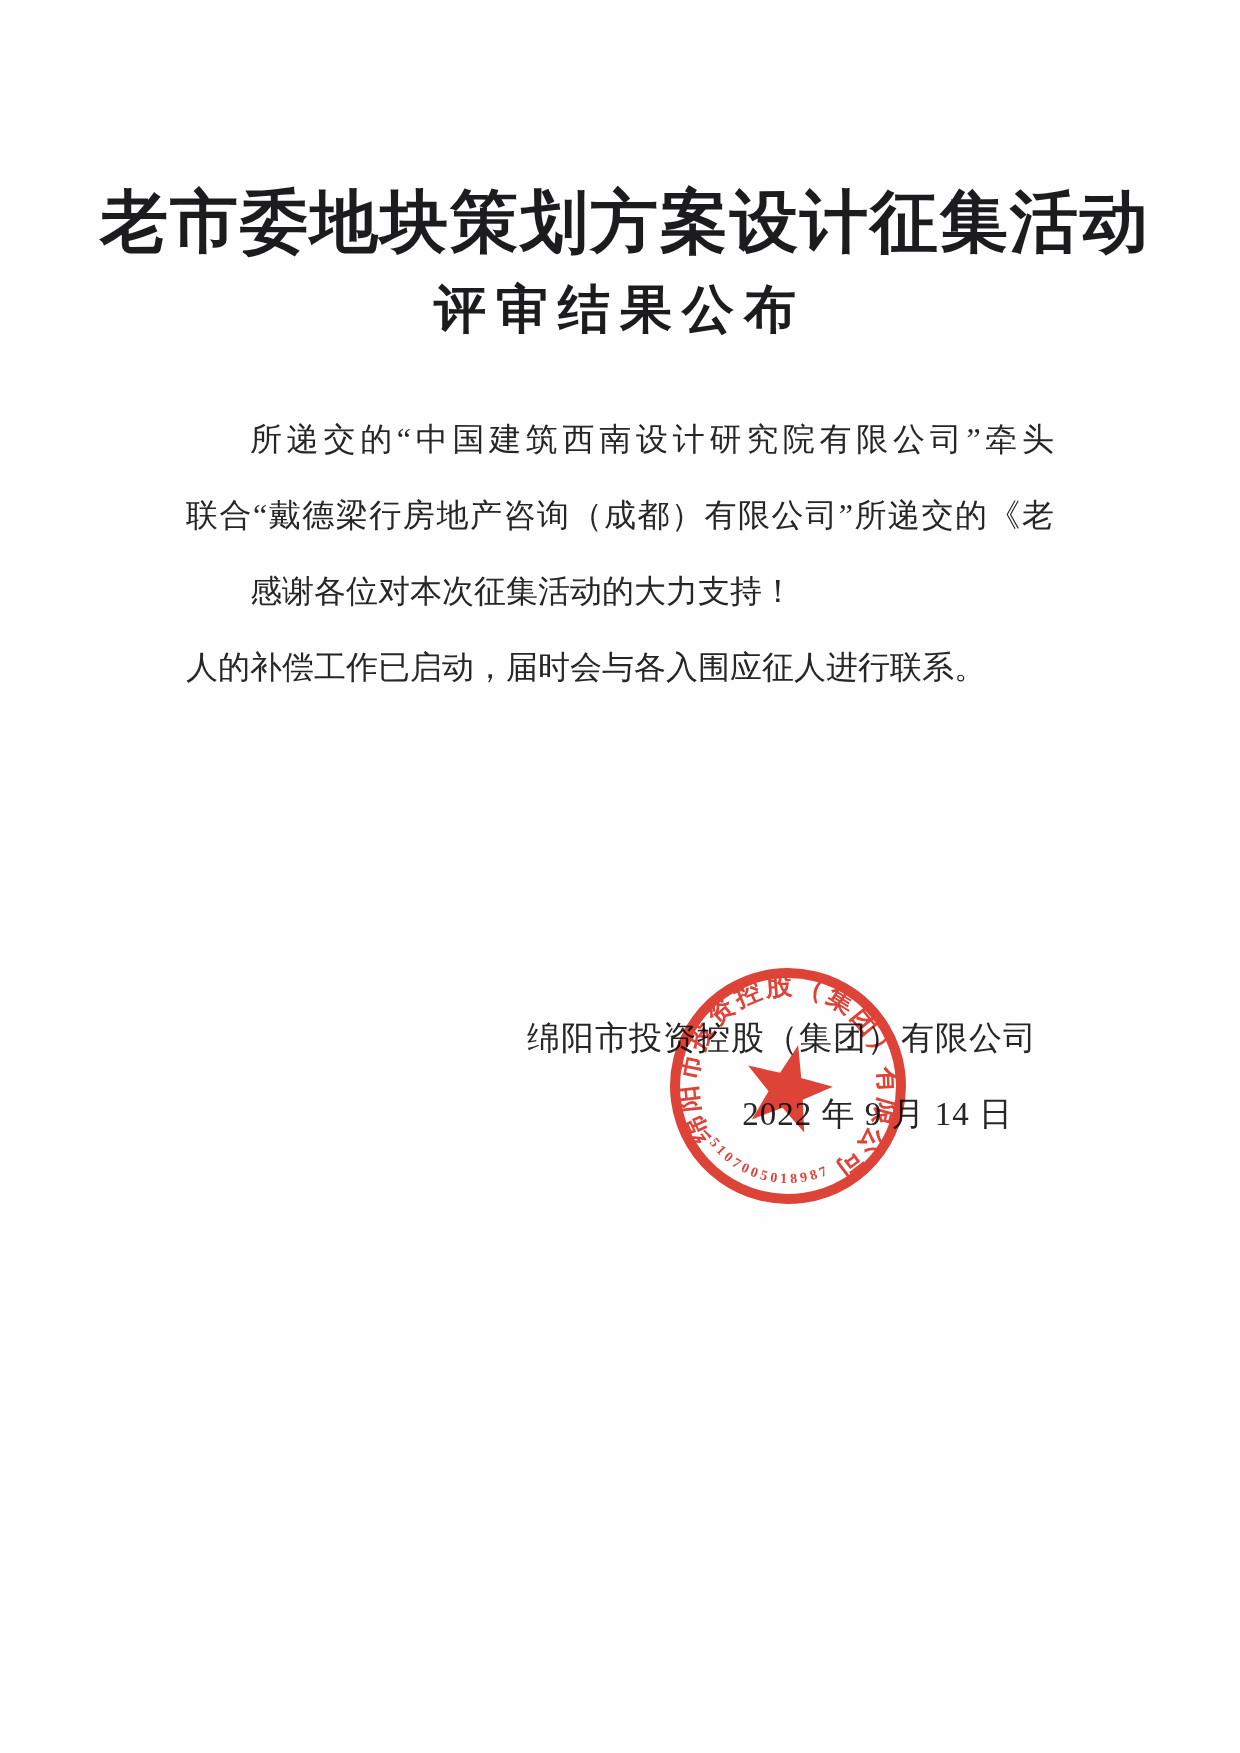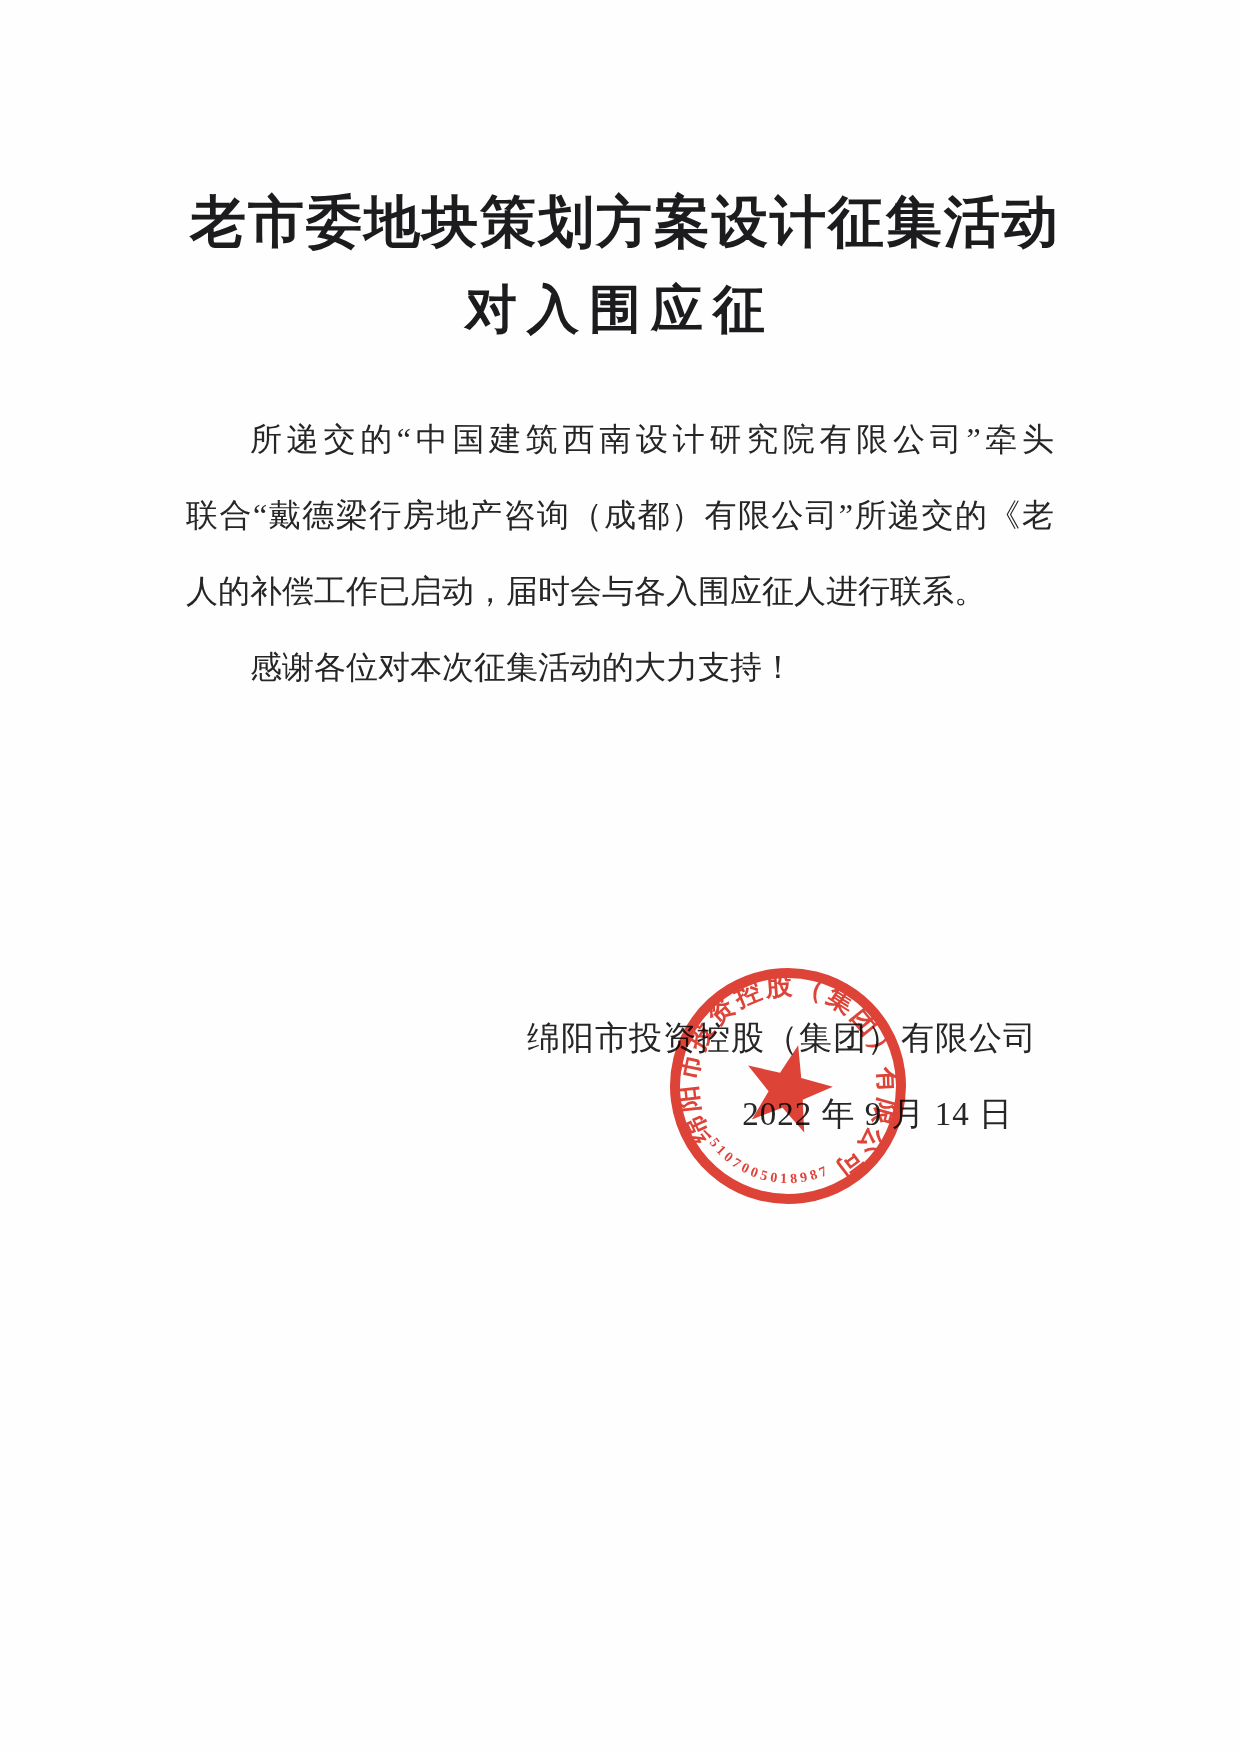--- a/index.html
+++ b/index.html
@@ -13,21 +13,21 @@
     color:#232323;
   }
   
   .title{
     position:absolute;left:0;top:178px;width:1240px;
     text-align:center;
     font-weight:bold;
     color:#1c1c1e;
   }
   .title-line1{
-    font-size:56px;line-height:88px;letter-spacing:2px;padding-left:10px;
+    font-size:68px;line-height:88px;letter-spacing:2px;padding-left:10px;
   }
   .title-line2{
     font-size:52px;line-height:88px;letter-spacing:10px;
   }
   
   .body{
     position:absolute;left:186px;top:401px;width:868px;
     font-size:32px;line-height:76px;
     color:#262626;
   }
@@ -61,28 +61,28 @@
     font-weight:bold;
   }
 </style>
 </head>
 <body>
 
 <div class="page">
 
   <header class="title">
     <div class="title-line1">老市委地块策划方案设计征集活动</div>
-    <div class="title-line2">对入围应征</div>
+    <div class="title-line2">评审结果公布</div>
   </header>
 
   <main class="body">
     <div class="line indent just">所递交的“中国建筑西南设计研究院有限公司”牵头</div>
     <div class="line just">联合“戴德梁行房地产咨询（成都）有限公司”所递交的《老</div>
+    <div class="line indent">感谢各位对本次征集活动的大力支持！</div>
     <div class="line">人的补偿工作已启动，届时会与各入围应征人进行联系。</div>
-    <div class="line indent">感谢各位对本次征集活动的大力支持！</div>
   </main>
 
   <div class="sig-company">绵阳市投资控股（集团）有限公司</div>
 
   <div class="sig-date">2022 年 9 月 14 日</div>
 
   <div class="seal">
     <svg viewBox="0 0 248 248" xmlns="http://www.w3.org/2000/svg">
       <defs>
         <path id="sealNameArc" d="M 62.4,192.4 A 92,92 0 1 1 185.6,192.4" fill="none"></path>

